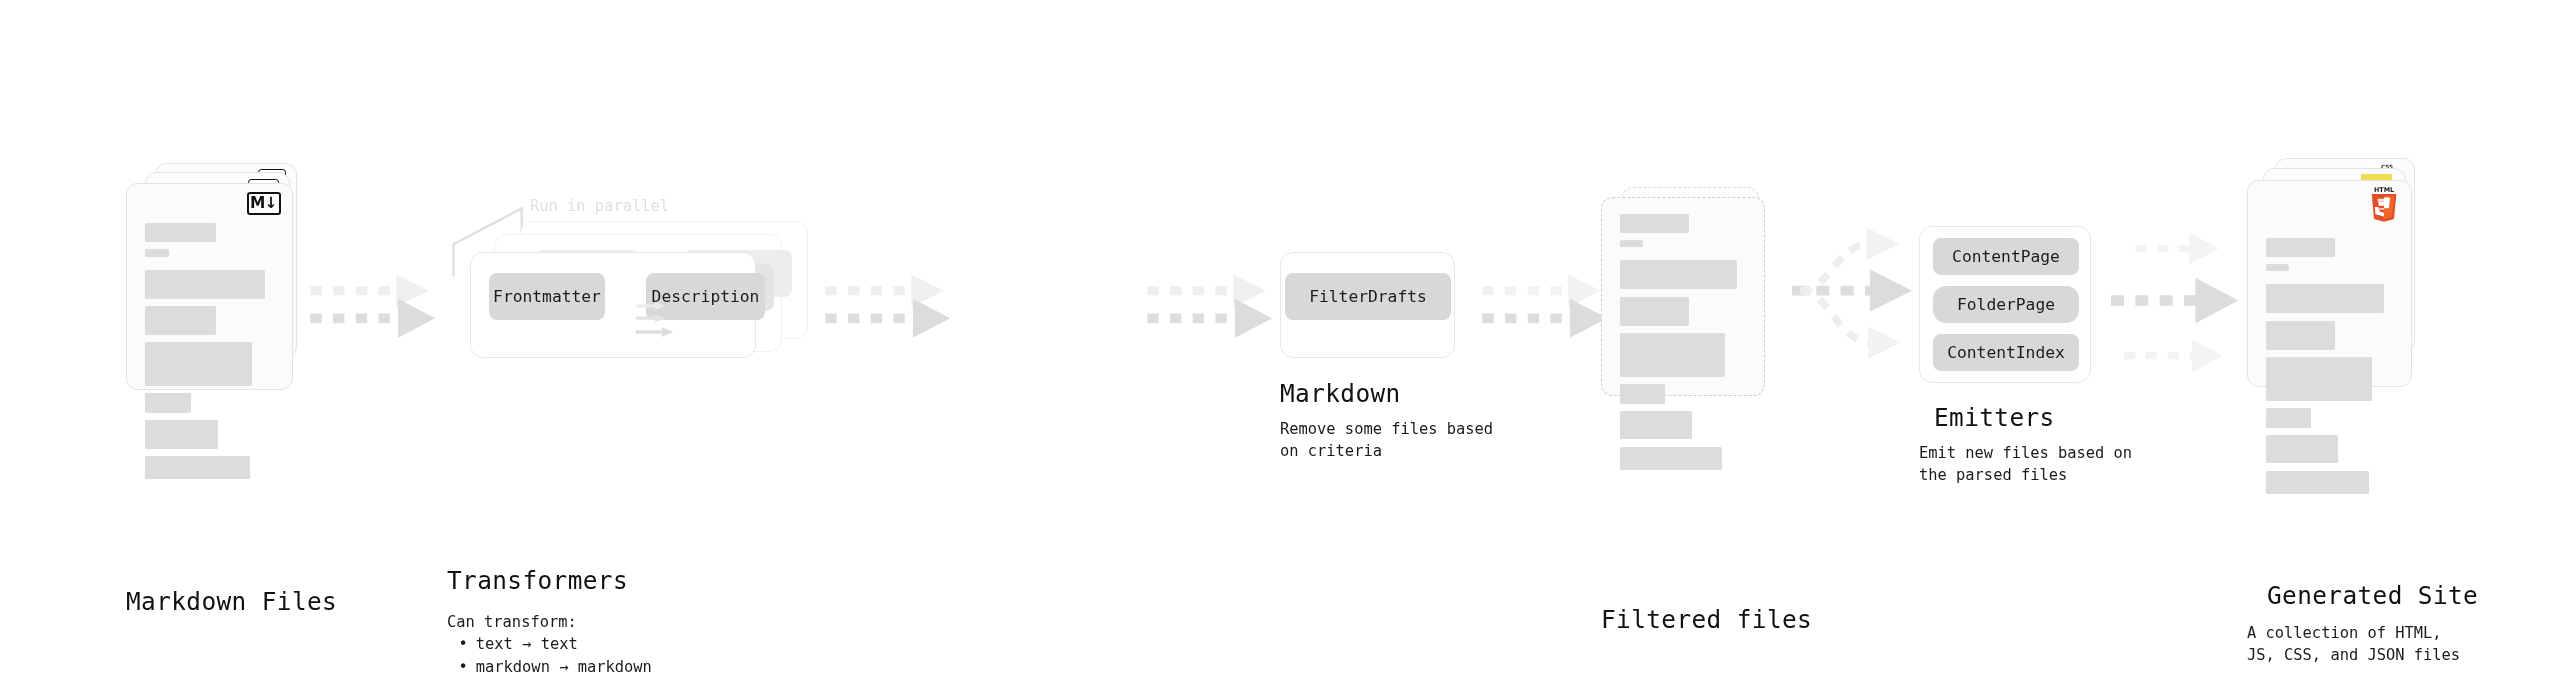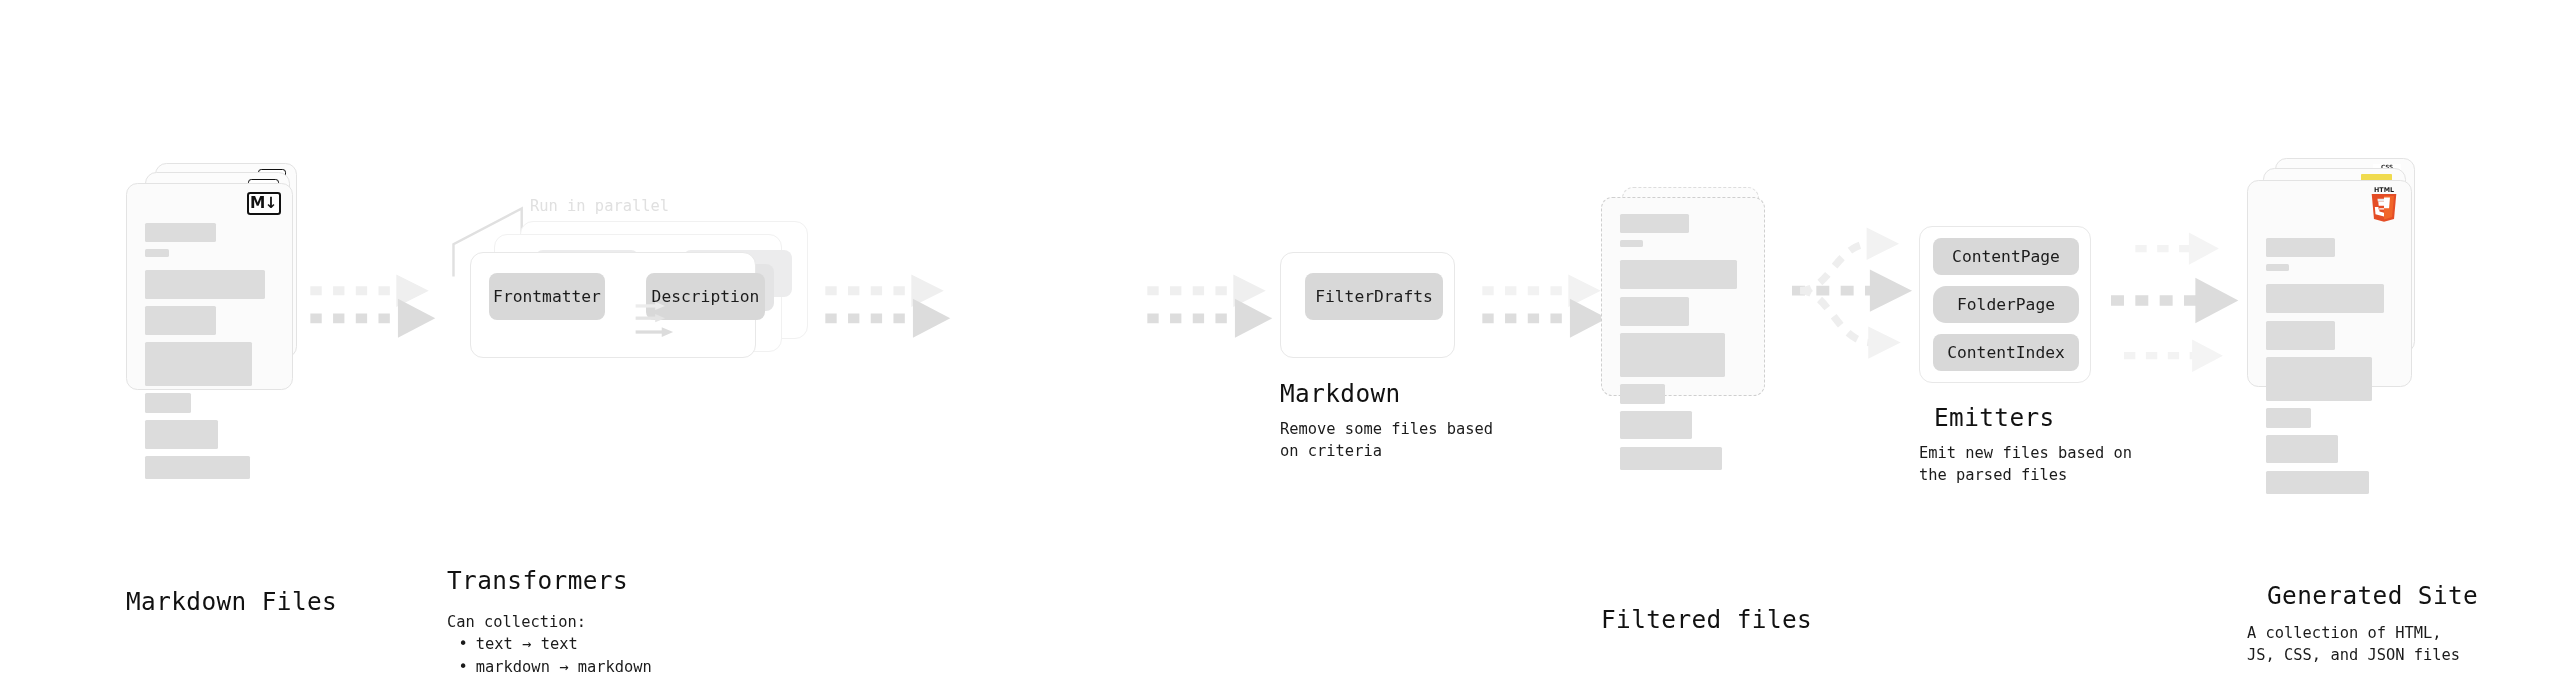--- a/index.html
+++ b/index.html
@@ -182,21 +182,21 @@
       <polygon points="26,1 38,6 26,11" fill="#ececec"></polygon>
       <line x1="2" y1="21" x2="28" y2="21" stroke="#e4e4e4" stroke-width="4"></line>
       <polygon points="26,16 38,21 26,26" fill="#e4e4e4"></polygon>
       <line x1="2" y1="38" x2="36" y2="38" stroke="#dcdcdc" stroke-width="4"></line>
       <polygon points="34,32 48,38 34,44" fill="#dcdcdc"></polygon>
     </svg>
 
     <div class="title" style="left:0px; top:379px;">Transformers</div>
 
     <div class="bullets" style="left:0px; top:424px;">
-      <div class="hdr">Can collection:</div>
+      <div class="hdr">Can transform:</div>
       <ul>
         <li>text → text</li>
         <li>markdown → markdown</li>
         <li>html → html</li>
       </ul>
     </div>
   </div>
 
   <svg style="left:822px; top:268px;" width="134" height="73" viewBox="0 0 165 90">
     <line x1="4" y1="28" x2="115" y2="28" stroke="#efefef" stroke-width="11" stroke-dasharray="14 14"></line>
@@ -208,21 +208,21 @@
 
   <svg style="left:1144px; top:268px;" width="134" height="73" viewBox="0 0 165 90">
     <line x1="4" y1="28" x2="115" y2="28" stroke="#efefef" stroke-width="11" stroke-dasharray="14 14"></line>
     <polygon points="110,8 150,28 110,48" fill="#efefef"></polygon>
     <line x1="4" y1="62" x2="118" y2="62" stroke="#dddddd" stroke-width="12" stroke-dasharray="14 14"></line>
     <polygon points="112,38 158,62 112,86" fill="#dcdcdc"></polygon>
   </svg>
 
   <div class="node" style="left:1280px; top:252px;">
     <div class="pbox" style="left:0px; top:0px; width:175px; height:106px;">
-      <div class="chip" style="left:24px; top:19.5px; width:138px; height:47px;">
+      <div class="chip" style="left:4px; top:19.5px; width:166px; height:47px;">
         <span>FilterDrafts</span>
       </div>
     </div>
     <div class="title" style="left:0px; top:127px;">Markdown</div>
     <div class="subtitle" style="left:0px; top:167px;">Remove some files based
 on criteria</div>
   </div>
 
   <svg style="left:1479px; top:268px;" width="134" height="73" viewBox="0 0 165 90">
     <line x1="4" y1="28" x2="115" y2="28" stroke="#f2f2f2" stroke-width="11" stroke-dasharray="14 14"></line>

